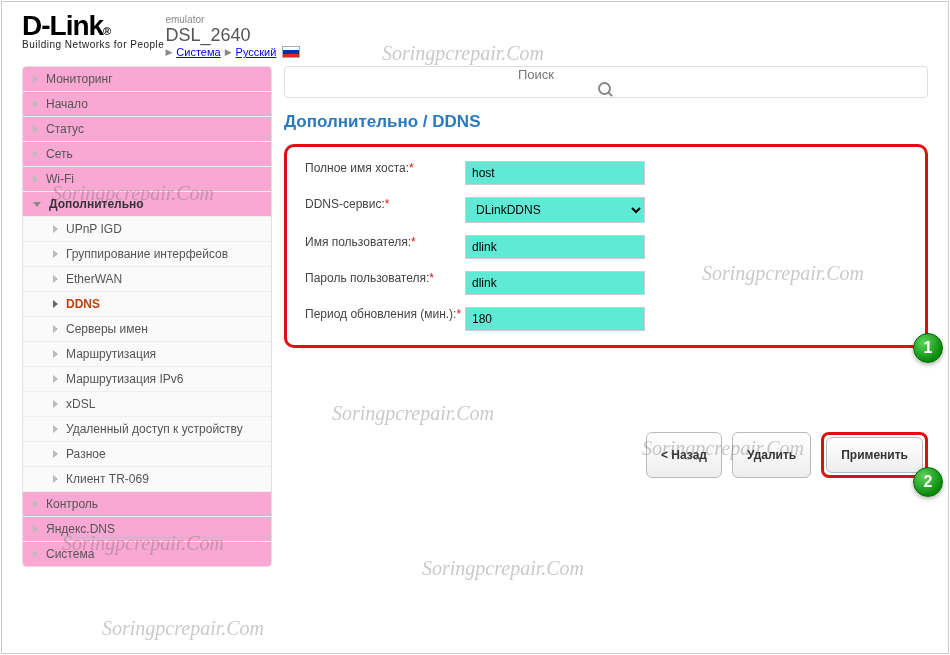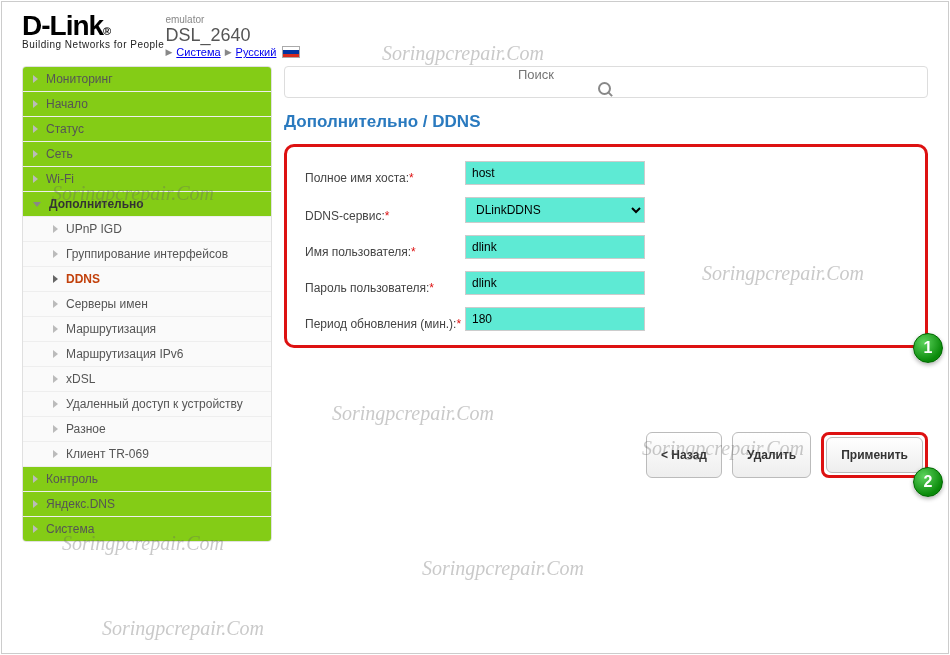--- a/index.html
+++ b/index.html
@@ -83,21 +83,21 @@
       border-radius: 4px;
       overflow: hidden;
     }
     .nav-item, .nav-sub {
       display: flex;
       align-items: center;
       padding: 5px 8px 5px 10px;
       border-bottom: 1px solid #eee;
       color: #555;
       cursor: pointer;
-      background: #84cc16;
+      background: #f9a8d4;
       font-size: 12px;
       min-height: 24px;
     }
     .nav-item:last-child, .nav-sub:last-child { border-bottom: none; }
     .nav-item .chev, .nav-sub .chev {
       display: inline-block;
       width: 0; height: 0;
       border-top: 4px solid transparent;
       border-bottom: 4px solid transparent;
       border-left: 5px solid #bbb;
@@ -164,21 +164,21 @@
 
     .form-frame {
       border: 3px solid #d11;
       border-radius: 10px;
       padding: 14px 18px 10px 18px;
       position: relative;
       margin-bottom: 4px;
     }
     .form-row {
       display: flex;
-      align-items: flex-end;
+      align-items: flex-start;
       margin-bottom: 12px;
     }
     .form-row label {
       width: 160px;
       font-size: 12px;
       color: #444;
     }
     .req { color: #d11; }
     .form-row input[type=text], .form-row select {
       width: 180px;
@@ -295,20 +295,24 @@
             <span>Дополнительно</span>
           </div>
           <div class="nav-sub">
             <span class="chev"></span>
             <span>UPnP IGD</span>
           </div>
           <div class="nav-sub">
             <span class="chev"></span>
             <span>Группирование интерфейсов</span>
           </div>
+          <div class="nav-sub">
+            <span class="chev"></span>
+            <span>EtherWAN</span>
+          </div>
           <div class="nav-sub active">
             <span class="chev"></span>
             <span>DDNS</span>
           </div>
           <div class="nav-sub">
             <span class="chev"></span>
             <span>Серверы имен</span>
           </div>
           <div class="nav-sub">
             <span class="chev"></span>

